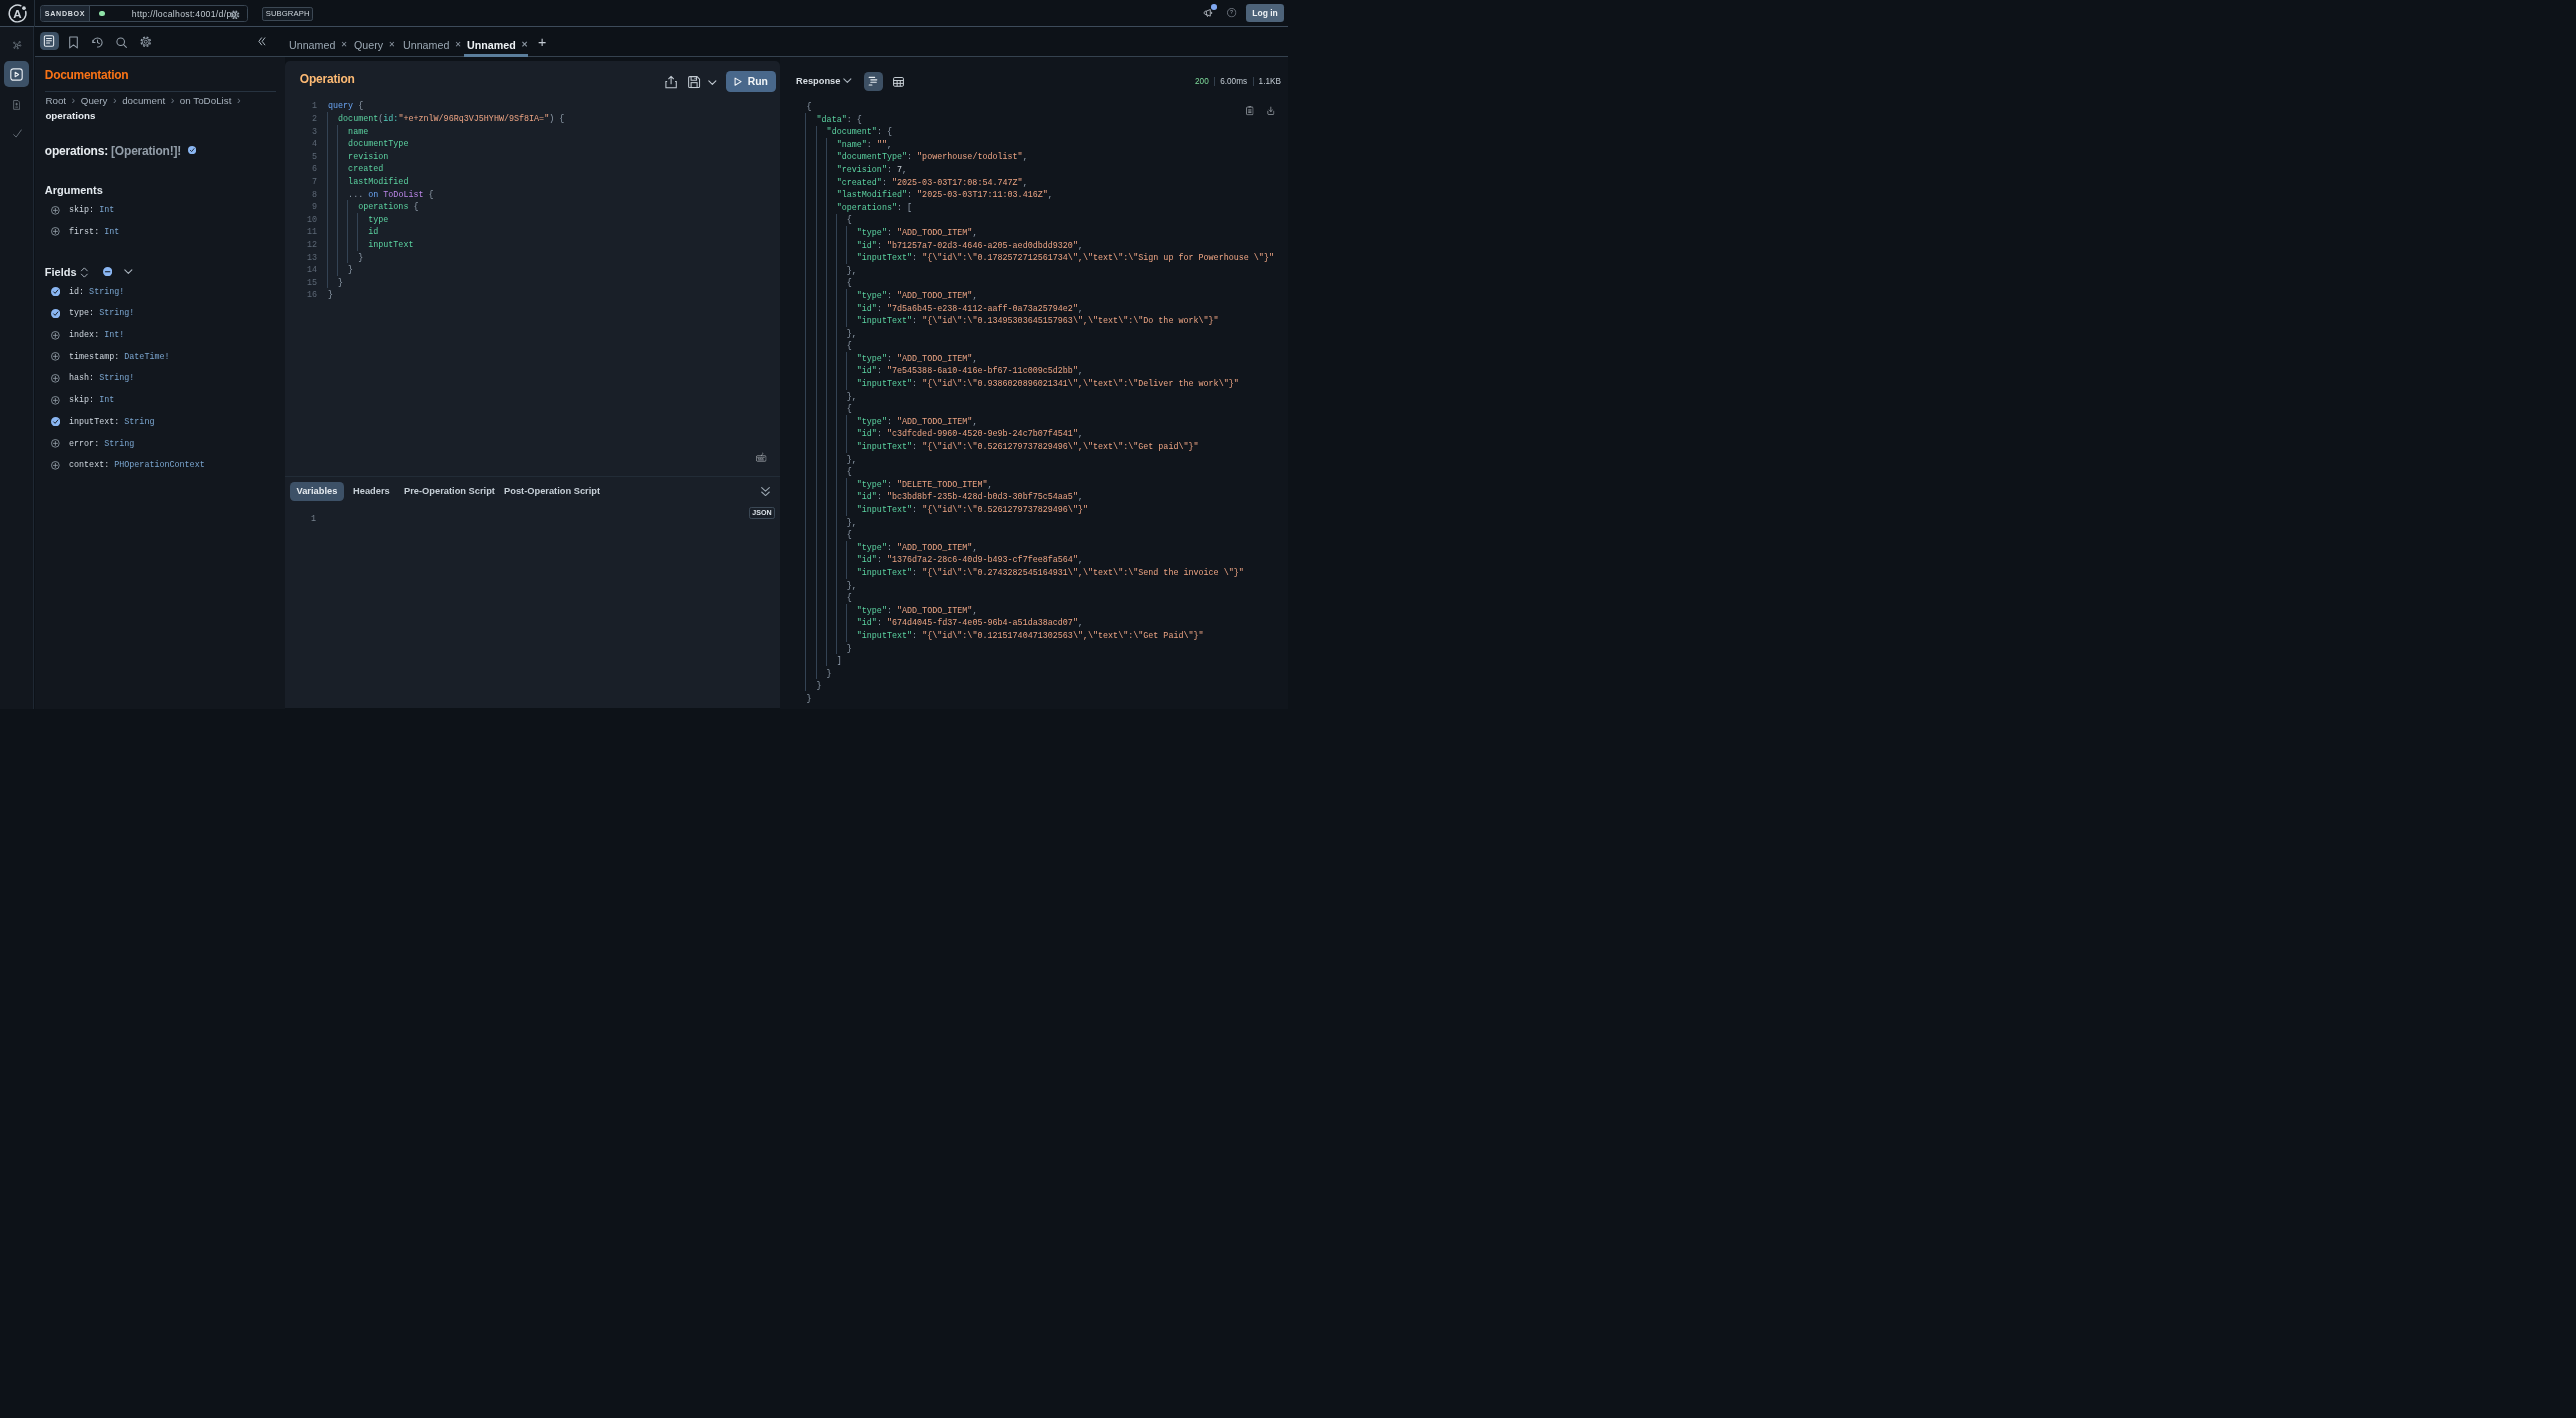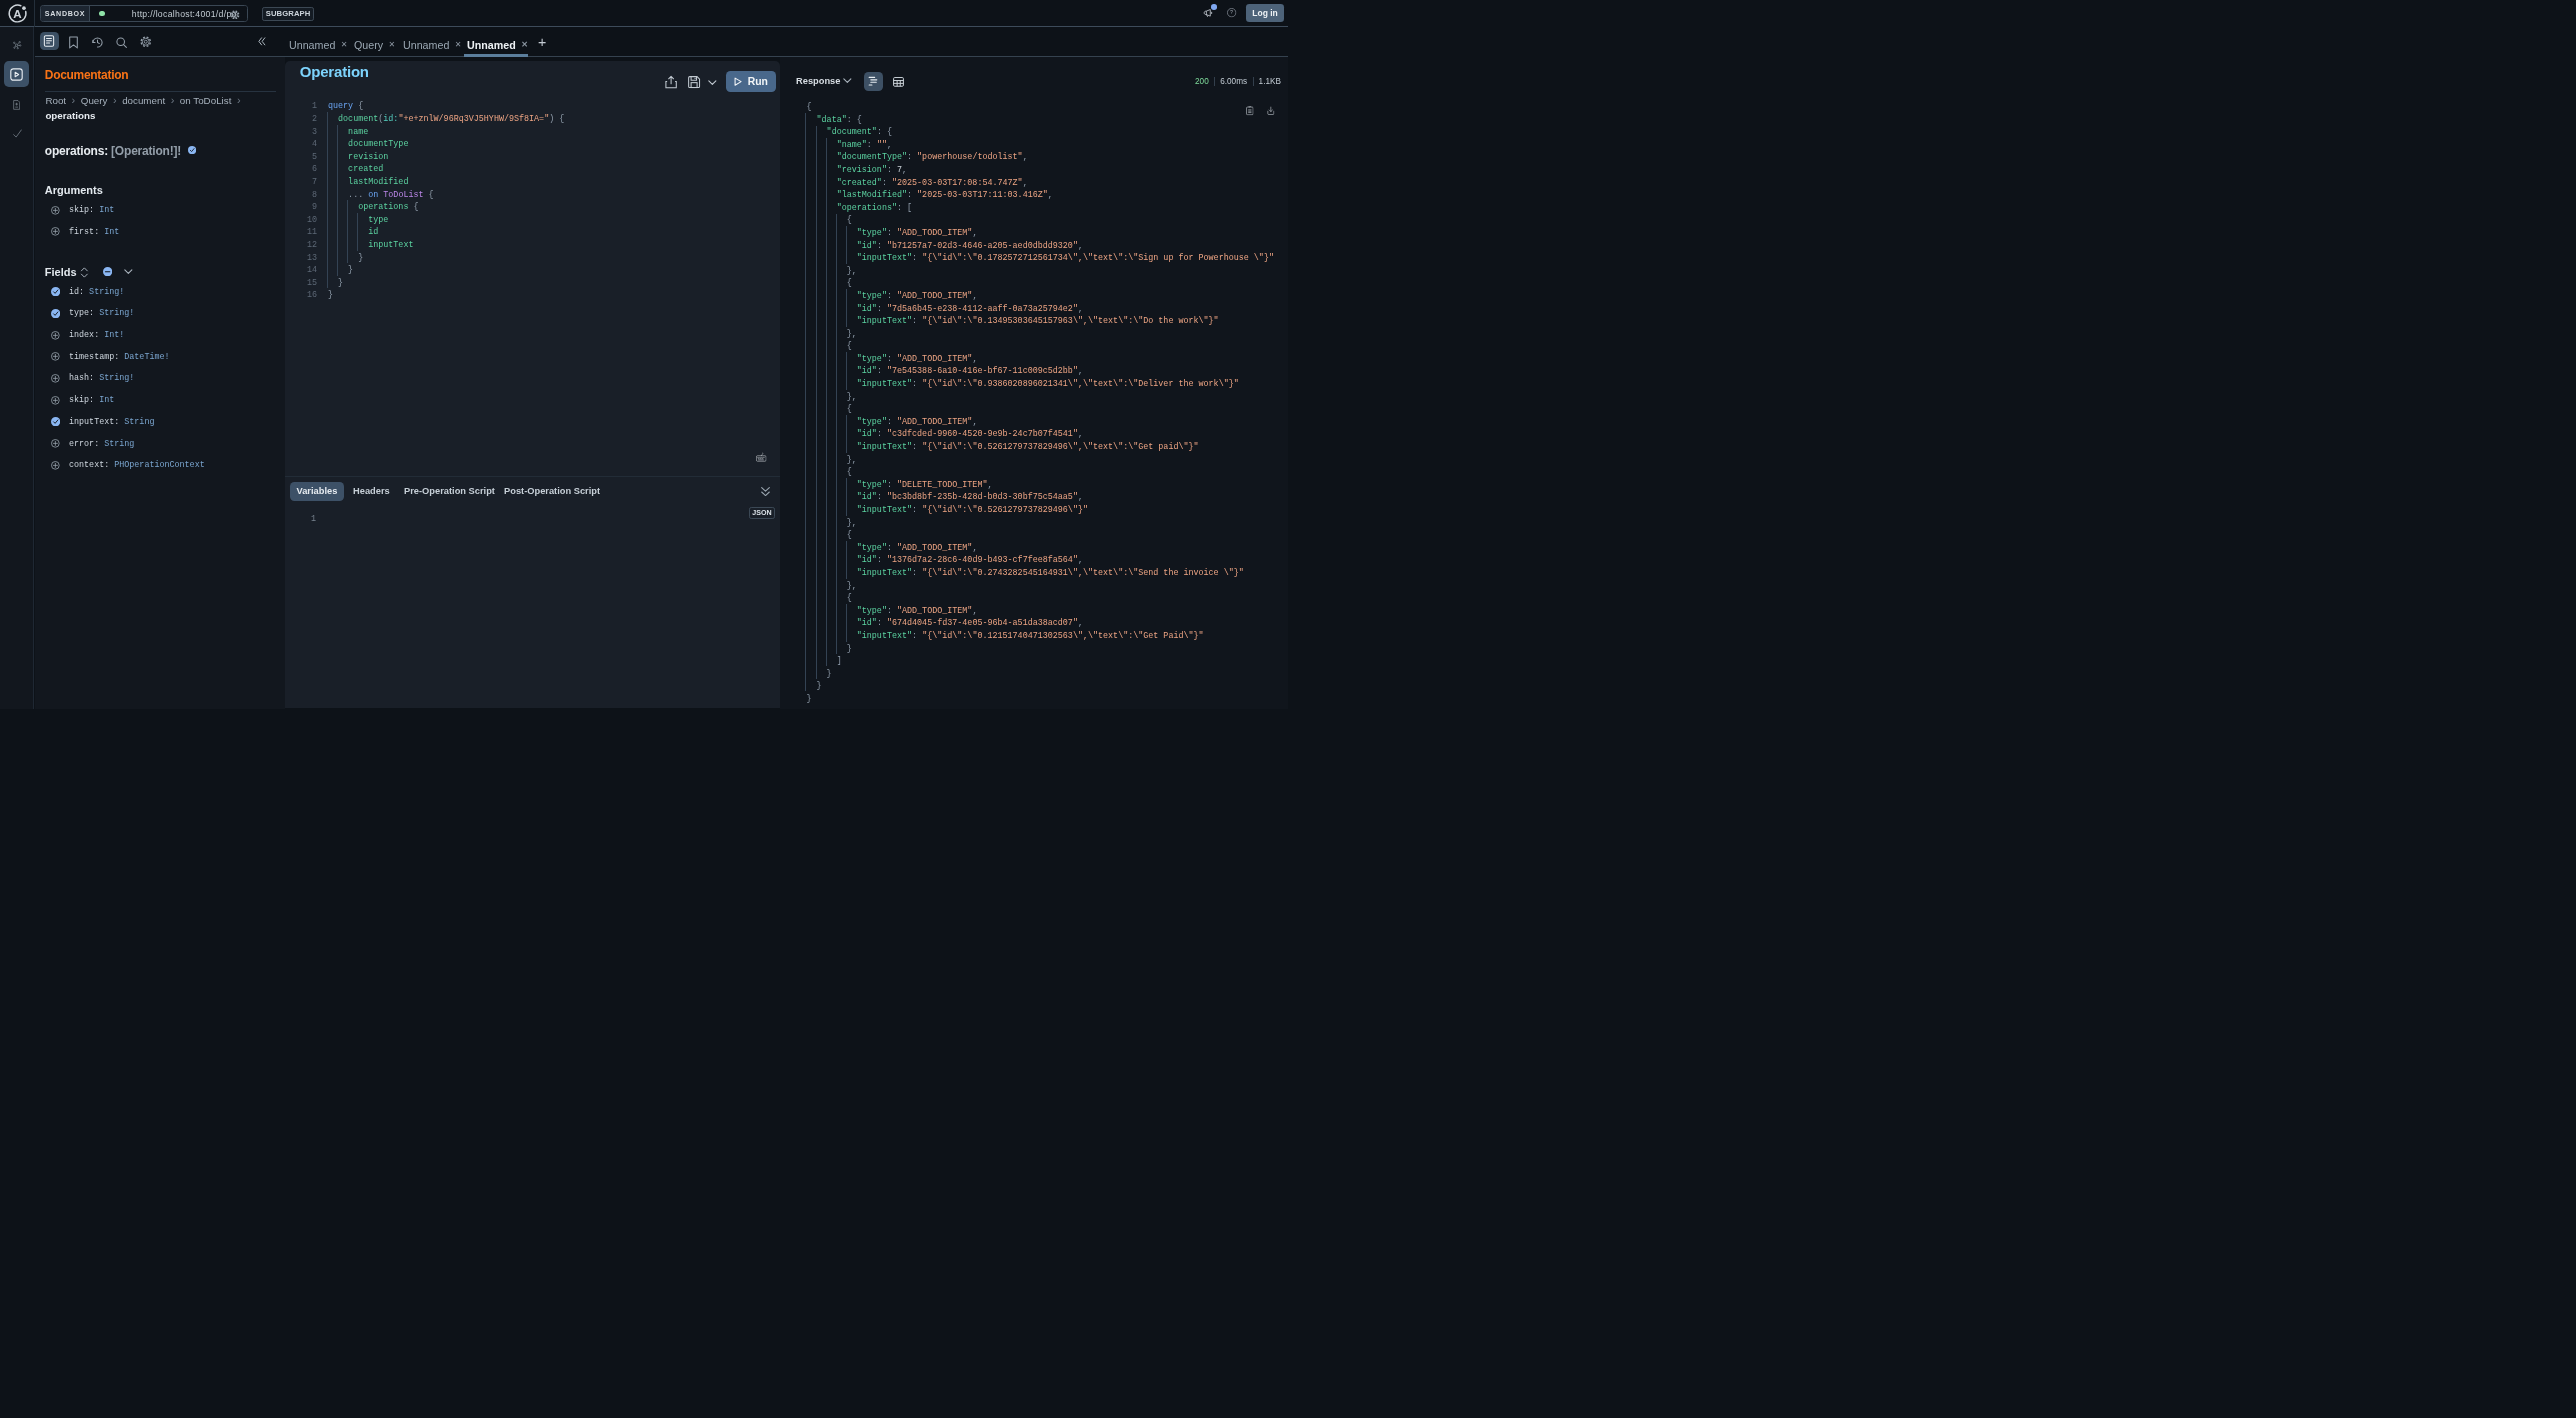--- a/index.html
+++ b/index.html
@@ -6,21 +6,21 @@
 .abs{position:absolute}
 svg{display:block}
 
 .topbar{position:absolute;left:0;top:0;width:1288px;height:27px;background:#0d1218;border-bottom:0.5px solid #3d4b5a}
 .vdiv{position:absolute;left:34px;top:0;width:0.5px;height:27px;background:#242f3a}
 .urlgroup{position:absolute;left:40px;top:4.9px;width:208px;height:17.5px;border:0.5px solid #3a4754;border-radius:3.3px;display:flex;overflow:hidden}
 .sandseg{width:49px;background:#1d2631;color:#d7dde2;font-size:7.1px;font-weight:bold;letter-spacing:0.7px;display:flex;align-items:center;justify-content:center;border-right:0.5px solid #3a4754}
 .urlseg{flex:1;background:#0d1218;display:flex;align-items:center;position:relative}
 .gdot{width:5.5px;height:5.5px;border-radius:50%;background:#8fe3a8;margin-left:9.3px}
 .urltext{color:#c3ccd3;font-size:8.7px;letter-spacing:0.3px;margin-left:27px;white-space:nowrap;overflow:hidden;width:110px}
-.chip{position:absolute;left:262px;top:7.1px;height:13.7px;padding:0 2.7px;border:0.5px solid #3c4854;border-radius:2.2px;background:#141b23;color:#ccd4db;font-size:7.7px;font-weight:bold;letter-spacing:0.1px;display:flex;align-items:center}
+.chip{position:absolute;left:262px;top:7.1px;height:13.7px;padding:0 2.7px;border:0.5px solid #3c4854;border-radius:2.2px;background:#141b23;color:#ccd4db;font-size:7.7px;font-weight:normal;letter-spacing:0.1px;display:flex;align-items:center}
 .login{position:absolute;left:1246px;top:4.4px;width:38px;height:18px;background:#4d6379;border-radius:3.3px;color:#eef2f5;font-size:8.5px;font-weight:bold;display:flex;align-items:center;justify-content:center}
 
 .rail{position:absolute;left:0;top:27px;width:34px;height:682px;background:#12171e;border-right:0.5px solid #1f2833}
 .railbtn{position:absolute;left:4.4px;top:34px;width:25px;height:26px;background:#3c5167;border-radius:4.9px;display:flex;align-items:center;justify-content:center}
 
 .toolrow{position:absolute;left:35px;top:27px;width:1253px;height:30px;background:#0d1218;border-bottom:0.5px solid #35424f}
 .docbtn{position:absolute;left:4.9px;top:4.9px;width:19px;height:18.6px;background:#3c5064;border-radius:4.4px;display:flex;align-items:center;justify-content:center}
 .ticon{position:absolute;top:8.7px;color:#95a0ab}
 .tab{position:absolute;top:2.7px;height:30px;display:flex;align-items:center;font-size:10.7px;color:#9aa7b2}
 .tab .x{color:#8a95a0;font-size:8px;margin-left:5.5px}
@@ -36,21 +36,21 @@
 .ophead{position:absolute;left:9.8px;top:87px;font-size:12px;font-weight:bold;letter-spacing:-0.2px;color:#e6ebef}
 .ophead .gr{color:#939ea9}
 .h2{position:absolute;left:9.8px;font-size:11px;font-weight:bold;color:#e3e9ee}
 .mono{font-family:"Liberation Mono",monospace;font-size:8.4px;white-space:pre}
 .frow{position:absolute;left:0;height:9.8px;display:flex;align-items:flex-start}
 .frow .nm{color:#ced6de}
 .frow .ty{color:#7aa5cf}
 
 .mid{position:absolute;left:285px;top:57px;width:495px;height:652px;background:#0d1218}
 .panel{position:absolute;left:0px;top:4.4px;width:495px;height:647px;background:#191f28;border-radius:4.9px 4.9px 0 0}
-.panel h1{position:absolute;left:14.8px;top:2px;font-size:15px;letter-spacing:-0.2px;color:#7dd3fc}
+.panel h1{position:absolute;left:14.8px;top:11px;font-size:12px;letter-spacing:-0.2px;color:#fdba74}
 .runbtn{position:absolute;left:441px;top:9.8px;width:50px;height:21.3px;background:#49688b;border-radius:4.4px;display:flex;align-items:center;justify-content:center;color:#f2f5f7;font-size:10.4px;font-weight:bold;gap:5.5px}
 .lnums{position:absolute;left:0;top:39px;width:32px;text-align:right;font-family:"Liberation Mono",monospace;font-size:8.4px;line-height:12.6px;color:#5d6876;white-space:pre}
 .codepre{position:absolute;left:43px;top:39px;font-family:"Liberation Mono",monospace;font-size:8.4px;line-height:12.6px;white-space:pre;color:#c9d3dc}
 .kw{color:#6aa4f2}.fl{color:#5cd3a1}.ar{color:#54cdbd}.st{color:#eda483}.pu{color:#909dab}.tp{color:#bb86e8}
 .guide{position:absolute;width:0.5px;background:#344354}
 .paneldiv{position:absolute;left:0;top:415px;width:495px;height:0.5px;background:#222c37}
 .vartabs{position:absolute;left:0;top:420px;width:495px;height:38px}
 .pill{position:absolute;left:4.9px;top:5.5px;height:19px;padding:0 6.6px;background:#3d5167;border-radius:4.4px;color:#e6ebf0;font-size:9.3px;font-weight:bold;display:flex;align-items:center}
 .vtab{position:absolute;top:5.5px;height:19px;display:flex;align-items:center;color:#c6cfd7;font-size:9.3px;font-weight:bold}
 .jsonbadge{position:absolute;left:464px;top:446px;width:26px;height:12px;border:0.5px solid #3b4855;border-radius:2.2px;color:#dbe2e8;font-size:7.1px;font-weight:bold;display:flex;align-items:center;justify-content:center;background:#191f28}

